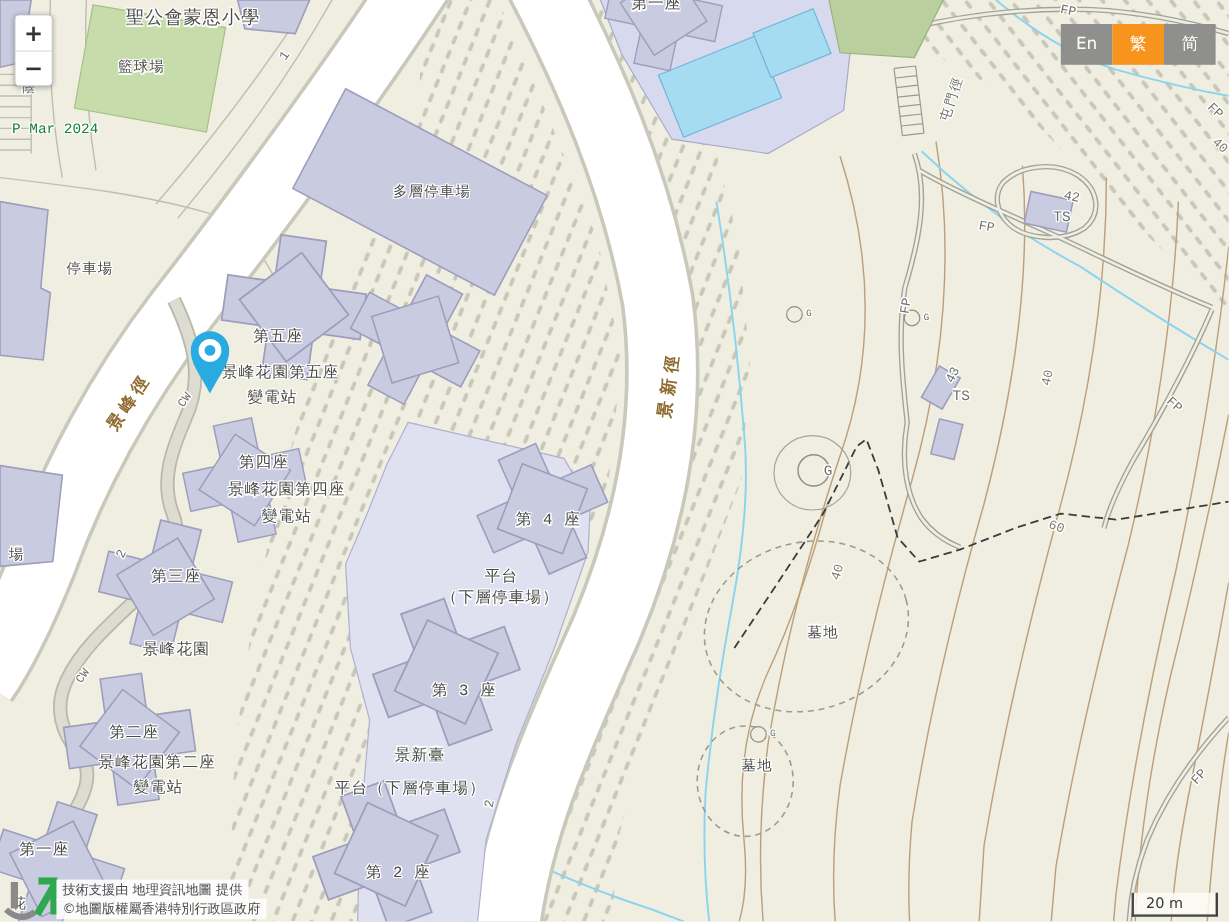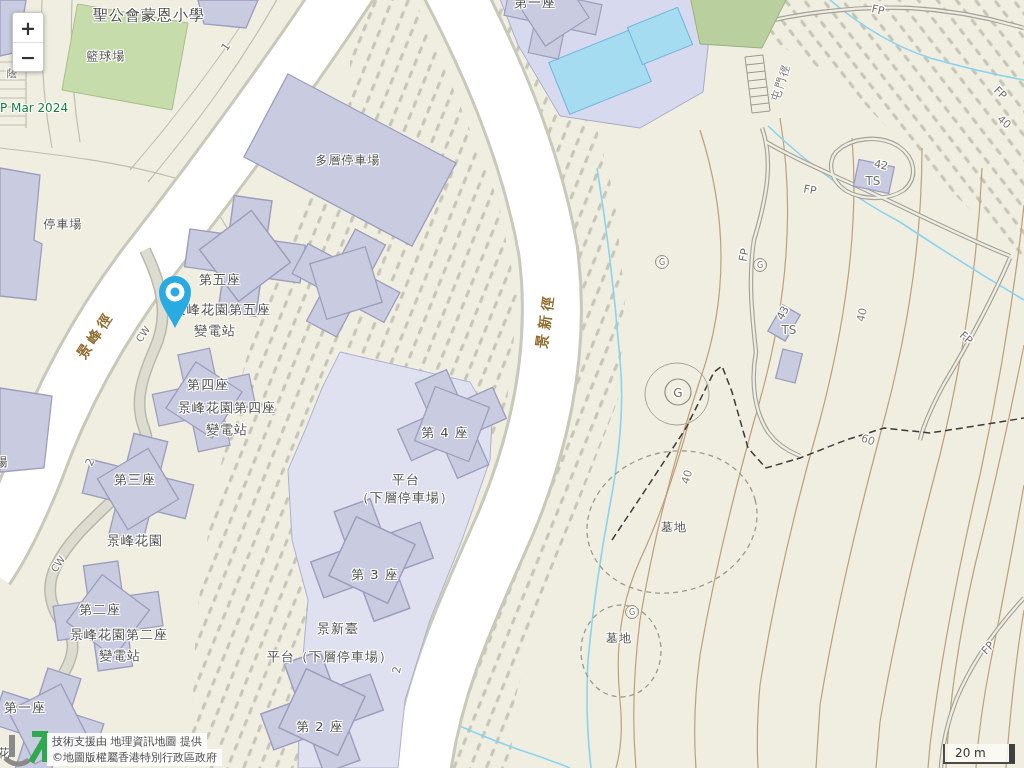--- a/index.html
+++ b/index.html
@@ -1,38 +1,38 @@
 <!DOCTYPE html>
 <html style="--map_bg: #efeee1; --building: #c9cbe0; --building_outline: #9d9dbd; --platform: #dfe1f1; --road_white: #ffffff; --court_green: #c7dcab; --pool_blue: #a5dcf2; --stream_blue: #8ad4ef; --contour_brown: #bda079; --hatch_gray: #c7c7b9; --pin_blue: #29abe2; --accent_orange: #f7941d; --lang_gray: #8f8f8d; --label_dark: #4a4a48; --road_label_brown: #8f6a2e;"><head>
 <meta charset="utf-8">
 <style>
   html,body{margin:0;padding:0;}
   body{font-family:"DejaVu Sans",sans-serif;}
   #viewport{position:relative;width:1024px;height:768px;overflow:hidden;background:#efeee1;}
   #basemap{position:absolute;left:0;top:0;}
-  #label-layer{position:absolute;left:0;top:0;width:944px;height:768px;}
+  #label-layer{position:absolute;left:12px;top:0;width:944px;height:768px;font-family:Liberation Mono, monospace;}
   .map-label{position:absolute;white-space:nowrap;pointer-events:none;
     text-shadow:-1px 0 0 #fff,1px 0 0 #fff,0 -1px 0 #fff,0 1px 0 #fff,
     -1px -1px 0 #fff,1px 1px 0 #fff,-1px 1px 0 #fff,1px -1px 0 #fff;}
   .lbl-place{color:#4a4a48;letter-spacing:1px;}
   .lbl-dark{color:#15803d;}
   .lbl-road{color:#8f6a2e;font-weight:bold;}
   .lbl-gray{color:#6f6f68;}
   .lbl-contour{color:#7d7d6e;}
   .zoom-ctl{position:absolute;left:12px;top:12px;width:30px;background:#fff;
     border:1px solid #c6c6c6;border-radius:4px;box-shadow:0 1px 4px rgba(0,0,0,.3);overflow:hidden;}
   .zoom-ctl button{display:block;width:100%;height:29px;font-size:19px;font-weight:bold;
     color:#333;background:#fff;border:none;cursor:pointer;font-family:"DejaVu Sans",sans-serif;padding:0;}
   .zoom-ctl button + button{border-top:1px solid #ddd;}
   .lang-switch{position:absolute;left:884px;top:20px;display:flex;}
   .lang-btn{width:43px;height:34px;display:flex;align-items:center;justify-content:center;
     color:#fff;font-size:14px;background:var(--lang_gray,#8f8f8d);cursor:pointer;user-select:none;}
   .lang-btn.active{background:var(--accent_orange,#f7941d);}
   .scale-bar{position:absolute;left:943px;top:744px;width:72px;height:20px;
-    background:rgba(252,252,246,.85);border-left:2px solid #4a4a4a;border-right:6px solid #404040;
+    background:rgba(252,252,246,.85);border-left:2px solid #4a4a4a;border-right:2px solid #404040;
     border-bottom:2px solid #4a4a4a;font-size:12px;color:#333;line-height:18px;padding-left:10px;box-sizing:border-box;}
   .attr-line{position:absolute;background:rgba(255,255,255,.88);color:#4a4a4a;
     font-size:11px;line-height:15px;padding:1px 5px;white-space:nowrap;}
   #attr1{left:47px;top:733px;}
   #attr2{left:47px;top:749px;}
   #geo-logo{position:absolute;left:2px;top:731px;}
   #pin{position:absolute;left:155px;top:272px;}
 </style>
 </head>
 <body>
@@ -227,20 +227,25 @@
   <svg id="pin" width="40" height="60" viewBox="0 0 40 60">
     <path d="M20,56 C12,40 4,32 4,20 A16,16 0 1 1 36,20 C36,32 28,40 20,56 Z" fill="#29abe2"></path>
     <circle cx="20" cy="20" r="7" fill="none" stroke="#ffffff" stroke-width="5"></circle>
   </svg>
 
   <div class="zoom-ctl">
     <button>+</button>
     <button>−</button>
   </div>
 
+  <div class="lang-switch">
+    <div class="lang-btn">En</div>
+    <div class="lang-btn active">繁</div>
+    <div class="lang-btn">简</div>
+  </div>
 
   <svg id="geo-logo" width="46" height="37" viewBox="0 0 46 37">
     <path d="M10,4 V26" stroke="#8a8a8a" stroke-width="6" fill="none"></path>
     <path d="M3,27 Q15,38 27,29" stroke="#8a8a8a" stroke-width="5" fill="none"></path>
     <path d="M30,3 L43,3 L43,31" stroke="#2fa84f" stroke-width="6" fill="none"></path>
     <path d="M29,31 L43,7" stroke="#2fa84f" stroke-width="6" fill="none"></path>
   </svg>
 
   <div class="attr-line" id="attr1">技術支援由 地理資訊地圖 提供</div>
   <div class="attr-line" id="attr2">©地圖版權屬香港特別行政區政府</div>

